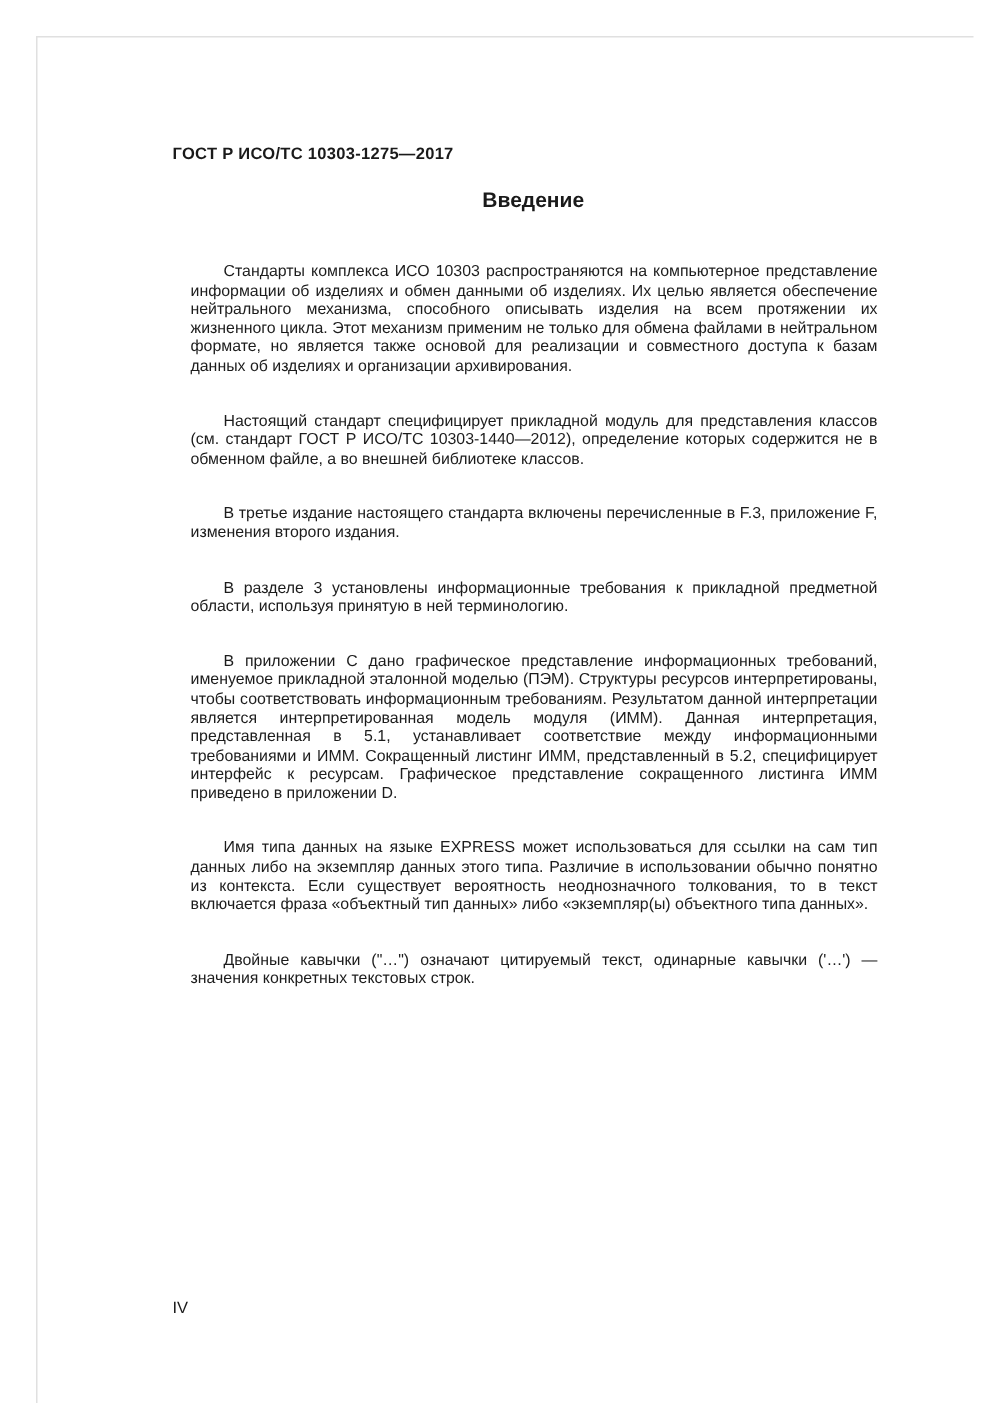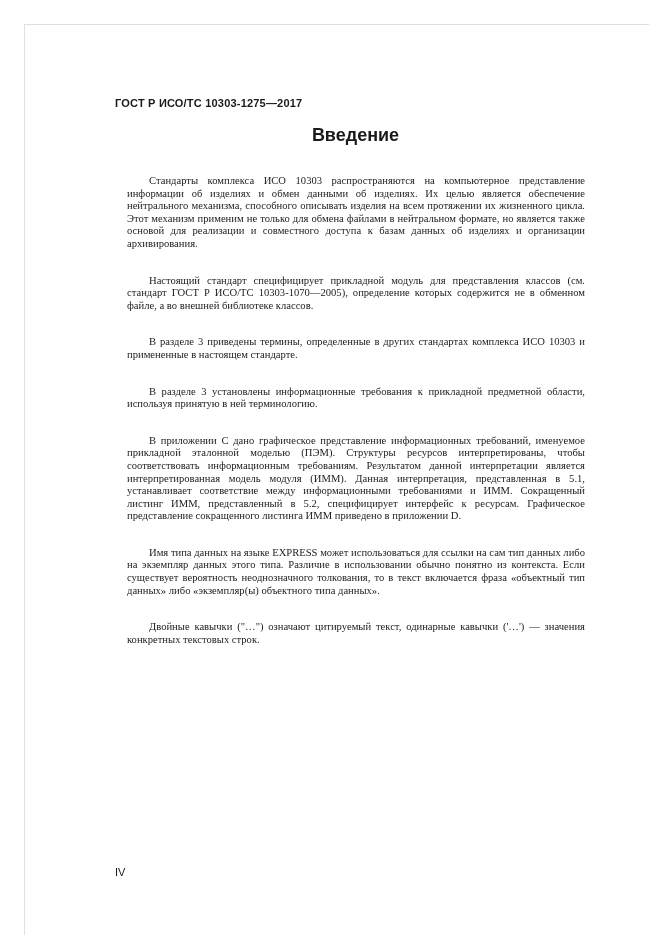--- a/index.html
+++ b/index.html
@@ -24,33 +24,32 @@
     font-weight: bold;
     color: #1a1a1a;
     letter-spacing: 0.2px;
   }
   .doc-title {
     position: absolute;
     top: 88px;
     left: 78px;
     width: 505px;
     text-align: center;
-    font-size: 18px;
+    font-size: 14px;
     font-weight: bold;
     color: #1a1a1a;
   }
   .doc-body {
     position: absolute;
     top: 126px;
     left: 78px;
     width: 506px;
     font-size: 10.6px;
     line-height: 12.6px;
     color: #1c1c1c;
-    font-family: Liberation Serif, serif;
   }
   .doc-body p {
     text-align: justify;
     text-indent: 22px;
     margin: 0;
   }
   .doc-footer {
     position: absolute;
     bottom: 68px;
     left: 78px;
@@ -62,22 +61,22 @@
 <body>
 
 <div class="page">
 
   <div class="doc-header">ГОСТ Р ИСО/ТС 10303-1275—2017</div>
 
   <h1 class="doc-title">Введение</h1>
 
   <div class="doc-body">
     <p>Стандарты комплекса ИСО 10303 распространяются на компьютерное представление информации об изделиях и обмен данными об изделиях. Их целью является обеспечение нейтрального механизма, способного описывать изделия на всем протяжении их жизненного цикла. Этот механизм применим не только для обмена файлами в нейтральном формате, но является также основой для реализации и совместного доступа к базам данных об изделиях и организации архивирования.</p>
-    <p>Настоящий стандарт специфицирует прикладной модуль для представления классов (см. стандарт ГОСТ Р ИСО/ТС 10303-1070—2005), определение которых содержится не в обменном файле, а во внешней библиотеке классов.</p>
-    <p>В разделе 3 приведены термины, определенные в других стандартах комплекса ИСО 10303 и примененные в настоящем стандарте.</p>
+    <p>Настоящий стандарт специфицирует прикладной модуль для представления классов (см. стандарт ГОСТ Р ИСО/ТС 10303-1440—2012), определение которых содержится не в обменном файле, а во внешней библиотеке классов.</p>
+    <p>В третье издание настоящего стандарта включены перечисленные в F.3, приложение F, изменения второго издания.</p>
     <p>В разделе 3 установлены информационные требования к прикладной предметной области, используя принятую в ней терминологию.</p>
     <p>В приложении С дано графическое представление информационных требований, именуемое прикладной эталонной моделью (ПЭМ). Структуры ресурсов интерпретированы, чтобы соответствовать информационным требованиям. Результатом данной интерпретации является интерпретированная модель модуля (ИММ). Данная интерпретация, представленная в 5.1, устанавливает соответствие между информационными требованиями и ИММ. Сокращенный листинг ИММ, представленный в 5.2, специфицирует интерфейс к ресурсам. Графическое представление сокращенного листинга ИММ приведено в приложении D.</p>
     <p>Имя типа данных на языке EXPRESS может использоваться для ссылки на сам тип данных либо на экземпляр данных этого типа. Различие в использовании обычно понятно из контекста. Если существует вероятность неоднозначного толкования, то в текст включается фраза «объектный тип данных» либо «экземпляр(ы) объектного типа данных».</p>
     <p>Двойные кавычки ("…") означают цитируемый текст, одинарные кавычки ('…') — значения конкретных текстовых строк.</p>
   </div>
 
   <div class="doc-footer">IV</div>
 
 </div>
 

